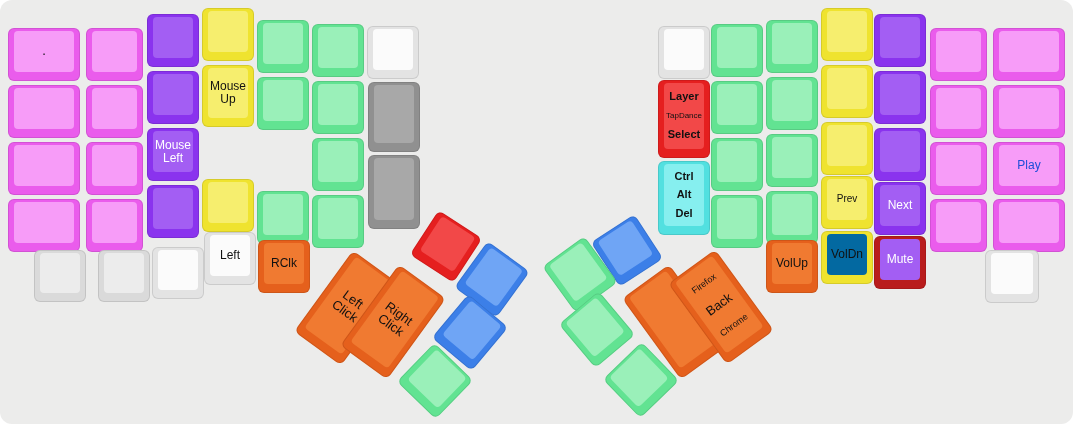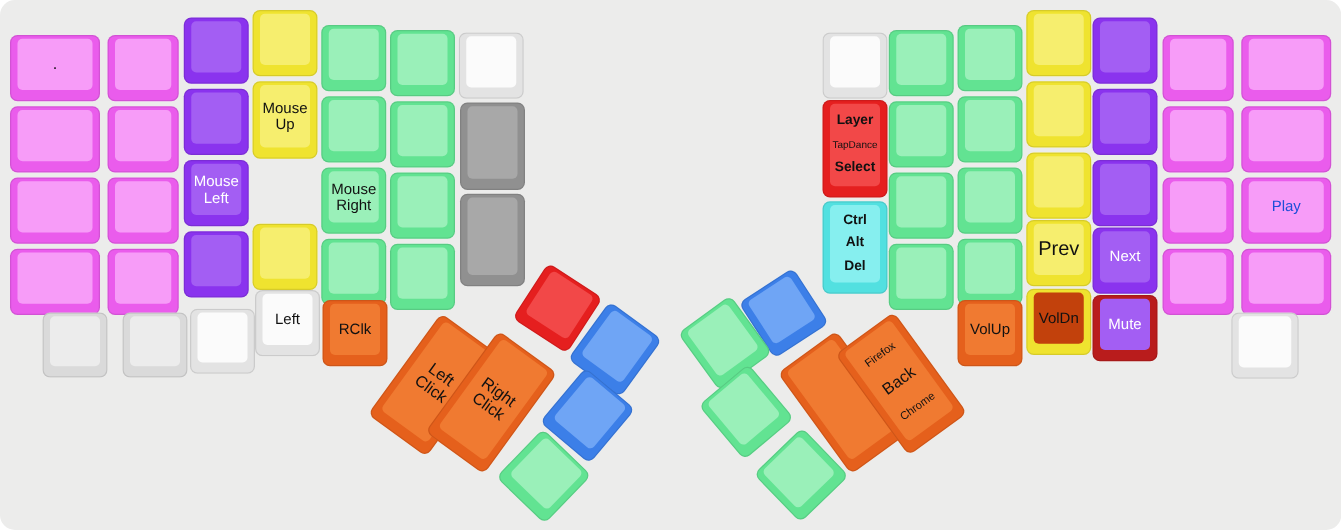--- a/index.html
+++ b/index.html
@@ -122,27 +122,20 @@
     <div class="key" style="left: 257px; top: 20px; width: 52px; height: 53px;">
     <div class="cap" style="background: rgb(98, 227, 146);">
       <div class="surface" style="background: rgb(154, 240, 185);"></div>
     </div>
   </div>
     <div class="key" style="left: 257px; top: 77px; width: 52px; height: 53px;">
     <div class="cap" style="background: rgb(98, 227, 146);">
       <div class="surface" style="background: rgb(154, 240, 185);"></div>
     </div>
   </div>
-    <div class="key" style="left: 257px; top: 134px; width: 52px; height: 53px;">
-    <div class="cap" style="background: rgb(98, 227, 146);">
-      <div class="surface" style="background: rgb(154, 240, 185);">
-          <span class="klabel" style="font-size: 12px; color: rgb(17, 17, 17);">Mouse Right</span>
-        </div>
-    </div>
-  </div>
     <div class="key" style="left: 257px; top: 191px; width: 52px; height: 53px;">
     <div class="cap" style="background: rgb(98, 227, 146);">
       <div class="surface" style="background: rgb(154, 240, 185);"></div>
     </div>
   </div>
     <div class="key" style="left: 258px; top: 240px; width: 52px; height: 53px;">
     <div class="cap" style="background: rgb(229, 96, 28);">
       <div class="surface" style="background: rgb(240, 122, 49);">
           <span class="klabel" style="font-size: 12px; color: rgb(17, 17, 17);">RClk</span>
         </div>
@@ -347,27 +340,27 @@
     </div>
   </div>
     <div class="key" style="left: 821px; top: 122px; width: 52px; height: 53px;">
     <div class="cap" style="background: rgb(239, 227, 47);">
       <div class="surface" style="background: rgb(246, 238, 110);"></div>
     </div>
   </div>
     <div class="key" style="left: 821px; top: 176px; width: 52px; height: 53px;">
     <div class="cap" style="background: rgb(239, 227, 47);">
       <div class="surface" style="background: rgb(246, 238, 110);">
-          <span class="klabel" style="font-size: 16px; color: rgb(17, 17, 17);">Prev</span>
+          <span class="klabel" style="font-size: 10px; color: rgb(17, 17, 17);">Prev</span>
         </div>
     </div>
   </div>
     <div class="key" style="left: 821px; top: 231px; width: 52px; height: 53px;">
     <div class="cap" style="background: rgb(239, 227, 47);">
-      <div class="surface" style="background: #c2410c;">
+      <div class="surface" style="background: #0369a1;">
           <span class="klabel" style="font-size: 12px; color: rgb(17, 17, 17);">VolDn</span>
         </div>
     </div>
   </div>
     <div class="key" style="left: 874px; top: 14px; width: 52px; height: 53px;">
     <div class="cap" style="background: rgb(138, 51, 238);">
       <div class="surface" style="background: rgb(163, 94, 243);"></div>
     </div>
   </div>
     <div class="key" style="left: 874px; top: 71px; width: 52px; height: 53px;">

